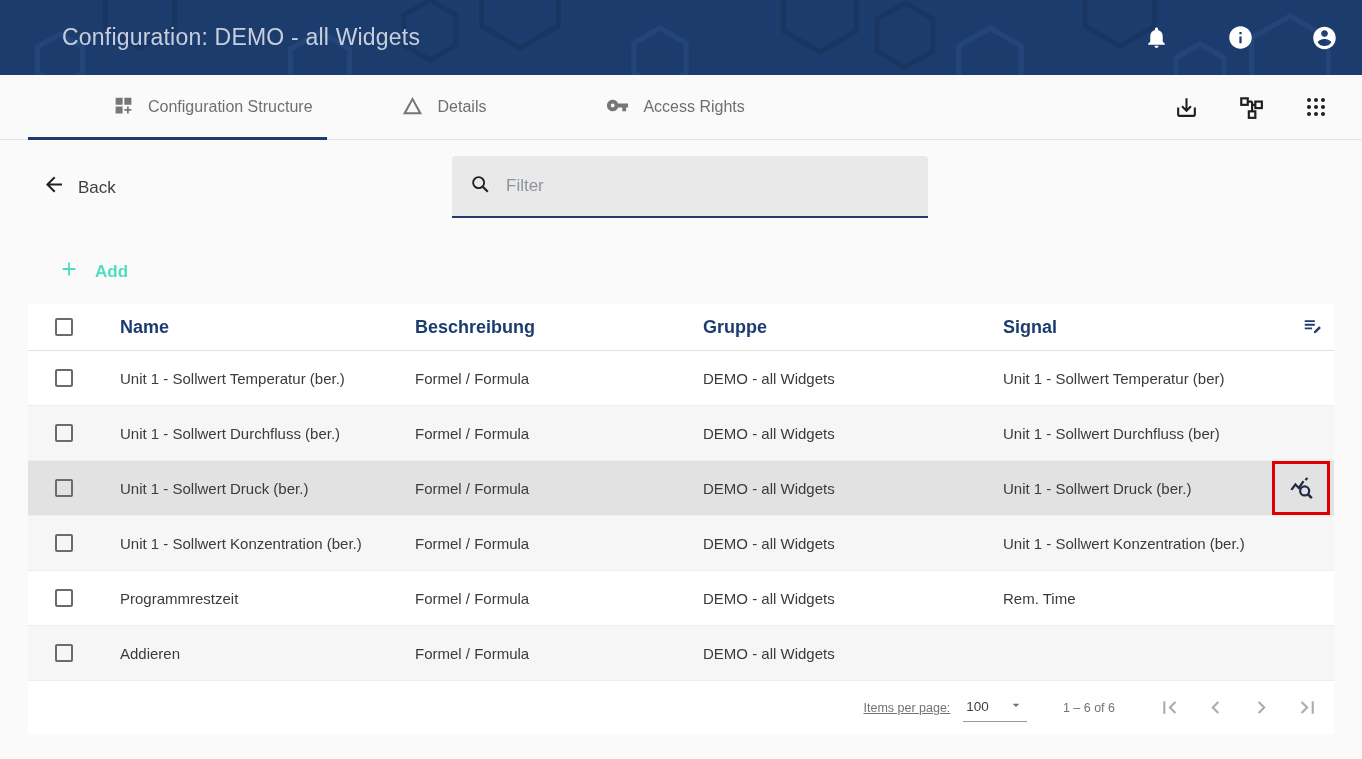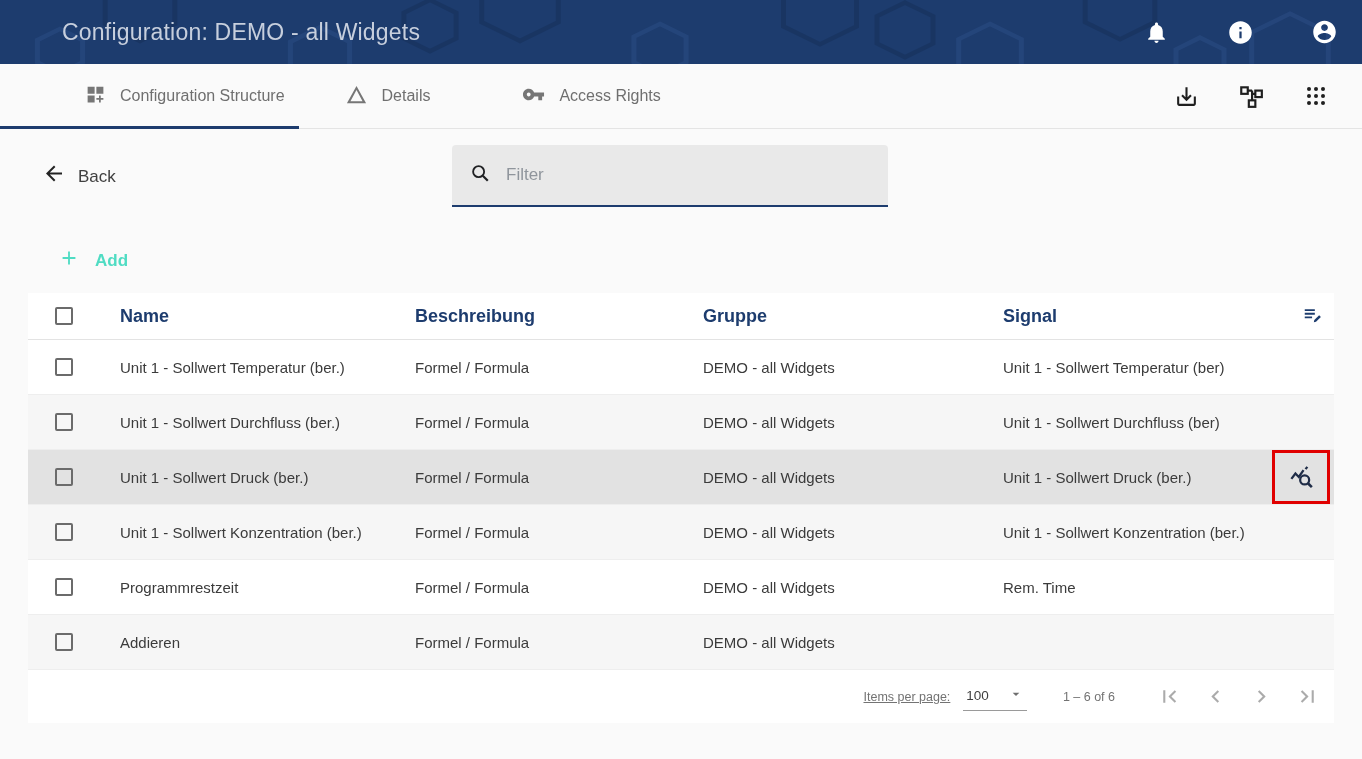--- a/index.html
+++ b/index.html
@@ -1,39 +1,39 @@
 <!DOCTYPE html>
 <html><head>
 <meta charset="utf-8">
 <title>Configuration</title>
 <style>
   * { box-sizing: border-box; margin: 0; padding: 0; }
   html, body { width: 1362px; height: 759px; overflow: hidden; }
   body { font-family: "Liberation Sans", "DejaVu Sans", sans-serif; background: #fafafa; }
 
   
-  .app-header { position: relative; height: 64px; background: #1d3c6e; display: flex; align-items: center; padding: 0 24px 0 62px; }
+  .app-header { position: relative; height: 75px; background: #1d3c6e; display: flex; align-items: center; padding: 0 24px 0 62px; }
   .hex-pattern { position: absolute; inset: 0; width: 100%; height: 100%; pointer-events: none; }
   .page-title { position: relative; z-index: 1; font-size: 23px; font-weight: 500; color: #c7cfdd; letter-spacing: .2px; }
   .header-icons { position: relative; z-index: 1; margin-left: auto; display: flex; align-items: center; gap: 57px; }
   .hicon { width: 27px; height: 27px; display: flex; align-items: center; justify-content: center; cursor: pointer; background: none; border: none; }
 
   
   .tabbar { height: 65px; background: #fafafa; border-bottom: 1px solid #e4e4e4; display: flex; align-items: stretch; position: relative; }
-  .tab { display: flex; align-items: center; gap: 14px; font-size: 16px; color: #6f6f6f; position: relative; cursor: pointer; background: none; border: none; }
+  .tab { display: flex; align-items: center; gap: 14px; font-size: 16px; color: #6f6f6f; position: relative; cursor: pointer; background: none; border: none; margin-left: 28px; }
   .tab-cfg { padding: 0 14px 0 85px; }
   .tab-mid { padding: 7px 46px; }
   .tab.active::after { content: ""; position: absolute; left: 0; right: 0; bottom: -1px; height: 3px; background: #1d3c6e; }
   .tabbar-actions { margin-left: auto; display: flex; align-items: center; gap: 39px; padding-right: 33px; }
   .taction { width: 26px; height: 26px; display: flex; align-items: center; justify-content: center; cursor: pointer; background: none; border: none; }
 
   
   .toolbar-row { position: relative; height: 62px; margin-top: 16px; }
   .back-button { position: absolute; left: 42px; top: 50%; transform: translateY(-50%); display: flex; align-items: center; gap: 12px; font-size: 17px; color: #404040; background: none; border: none; cursor: pointer; font-family: inherit; }
-  .filter-field { position: absolute; left: 452px; top: 0; width: 436px; height: 62px; background: #e9e9e9; border-radius: 4px 4px 0 0; border-bottom: 2px solid #24427372; border-bottom: 2px solid #1d3c6e; display: flex; align-items: center; gap: 15px; padding: 0 17px; }
+  .filter-field { position: absolute; left: 452px; top: 0; width: 476px; height: 62px; background: #e9e9e9; border-radius: 4px 4px 0 0; border-bottom: 2px solid #24427372; border-bottom: 2px solid #1d3c6e; display: flex; align-items: center; gap: 15px; padding: 0 17px; }
   .filter-input { flex: 1; min-width: 0; background: transparent; border: none; outline: none; font-size: 17px; color: #333; font-family: inherit; }
   .filter-input::placeholder { color: #8f959c; }
 
   .add-button { margin: 40px 0 19px 58px; display: flex; align-items: center; gap: 15px; font-size: 17px; color: #4fdcc3; background: none; border: none; cursor: pointer; font-family: inherit; font-weight: bold; }
 
   
   .table { margin: 0 28px; background: #ffffff; }
   .trow { display: grid; grid-template-columns: 92px 295px 288px 300px 1fr 64px; align-items: center; }
   .thead { height: 47px; border-bottom: 1px solid #e3e3e3; color: #1d3c6e; font-weight: bold; font-size: 18px; }
   .tbody-row { height: 55px; border-bottom: 1px solid #eeeeee; font-size: 15px; color: #3b3b3b; cursor: pointer; }

